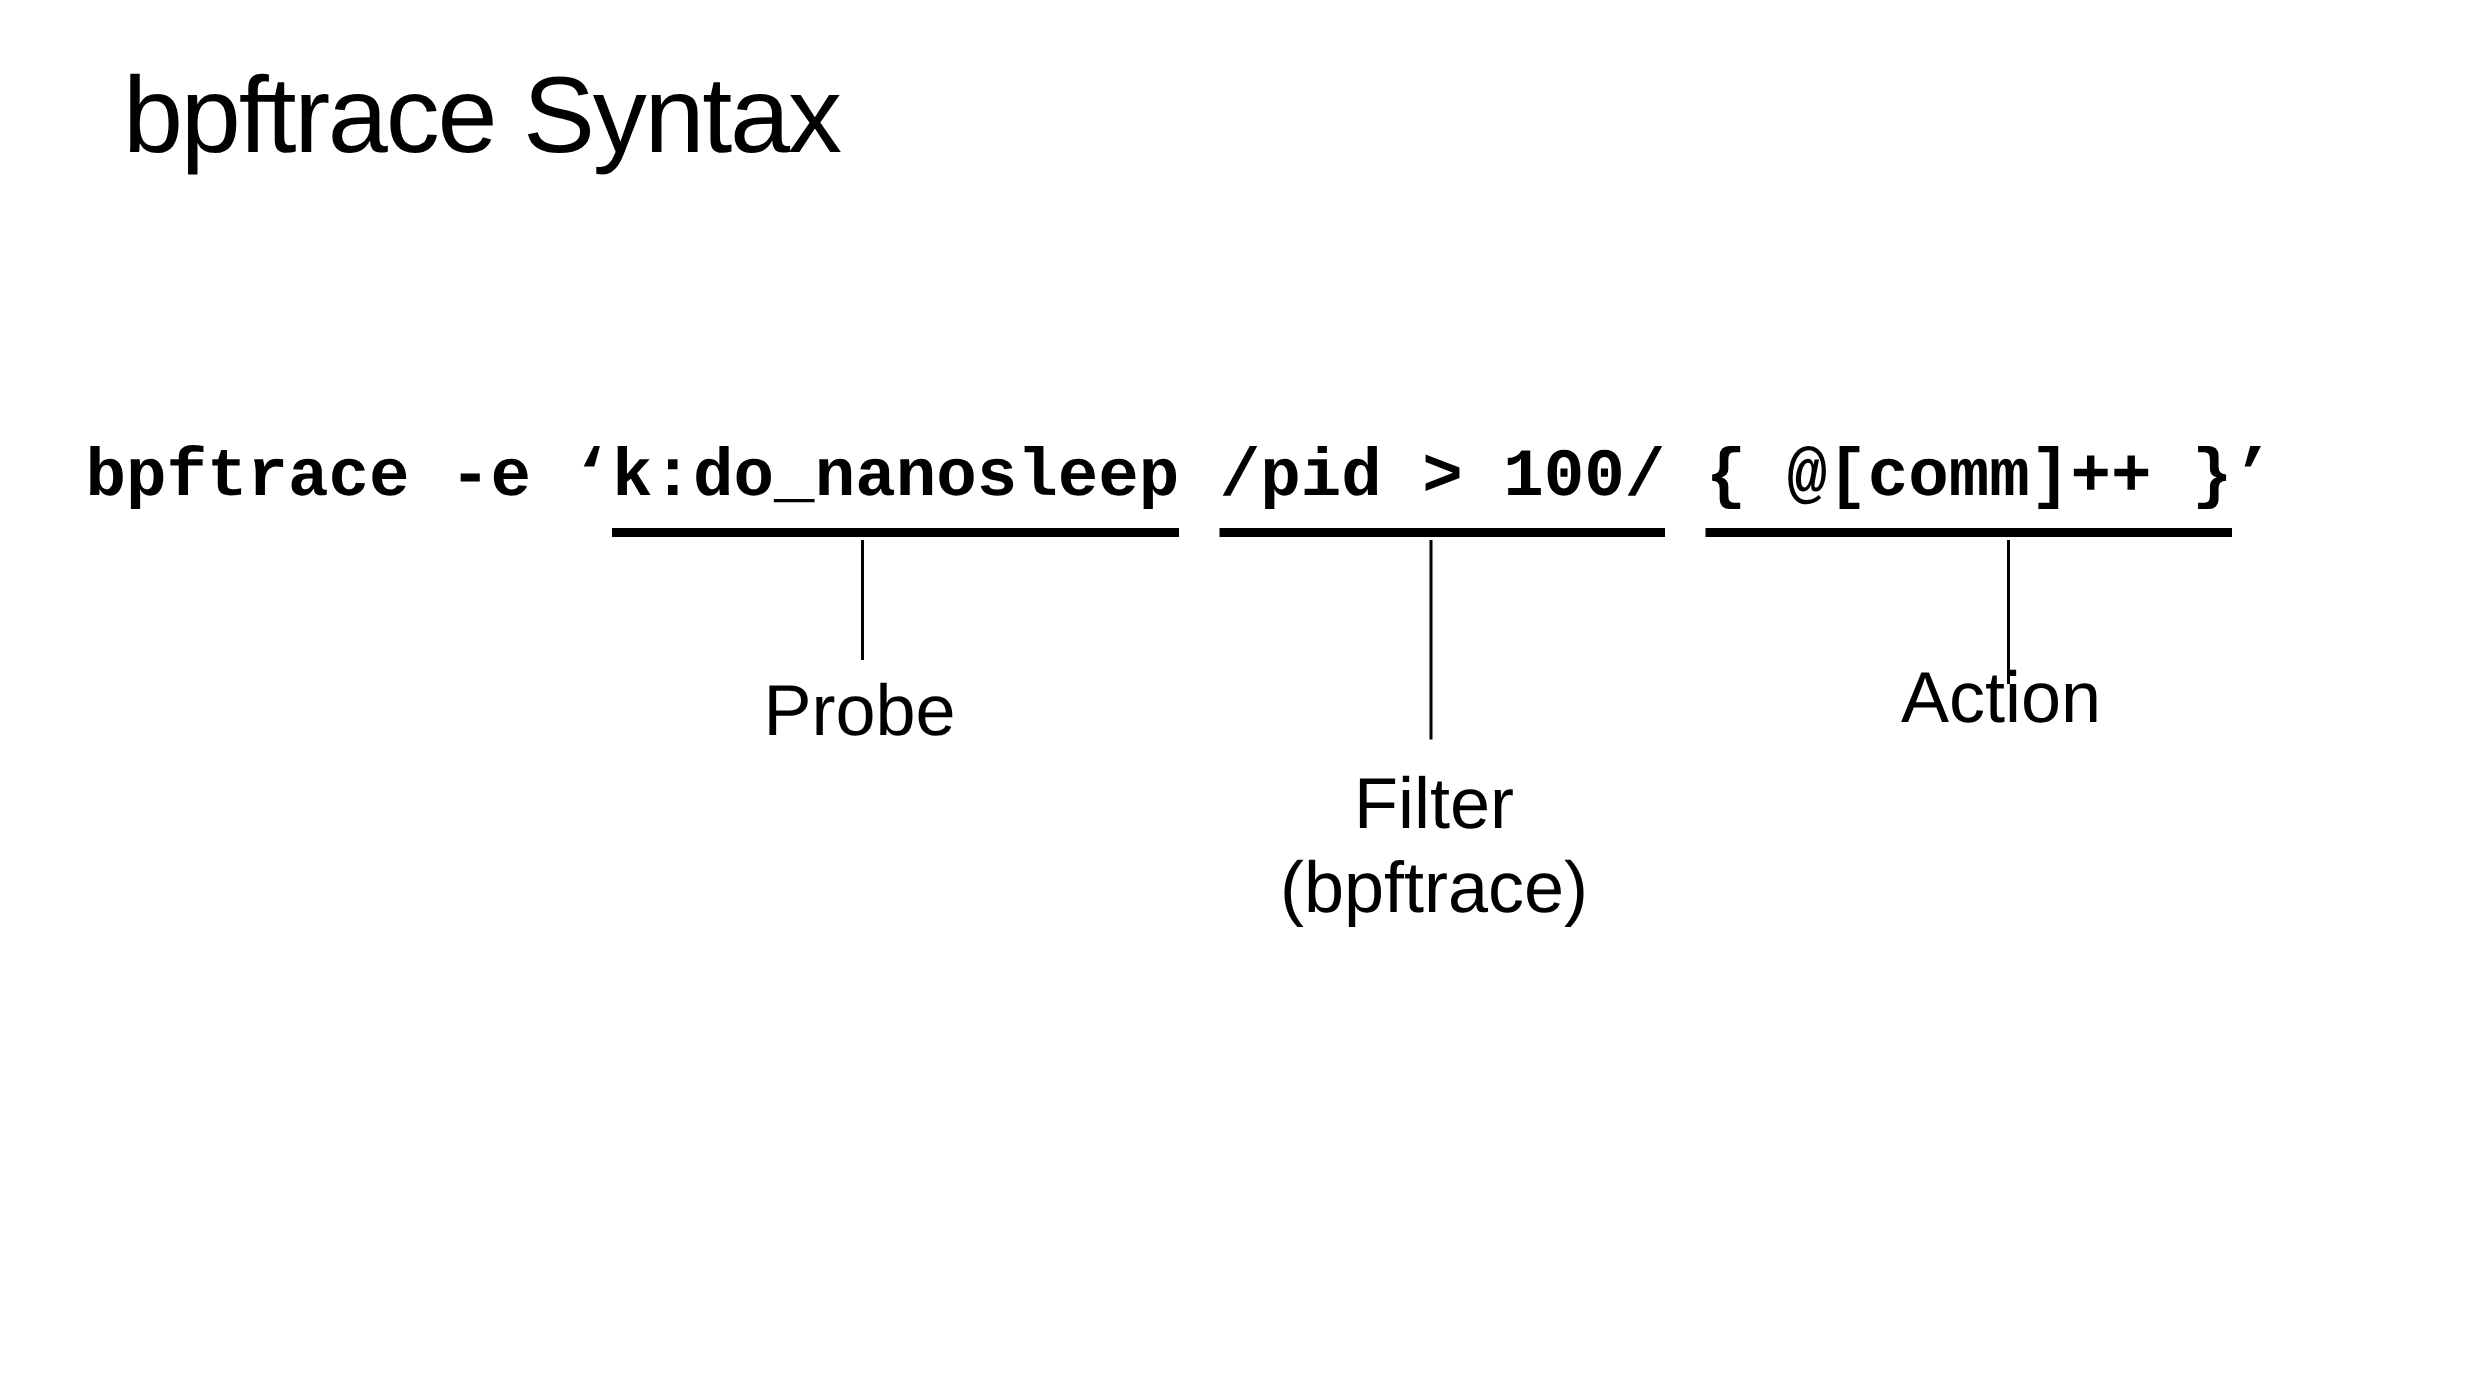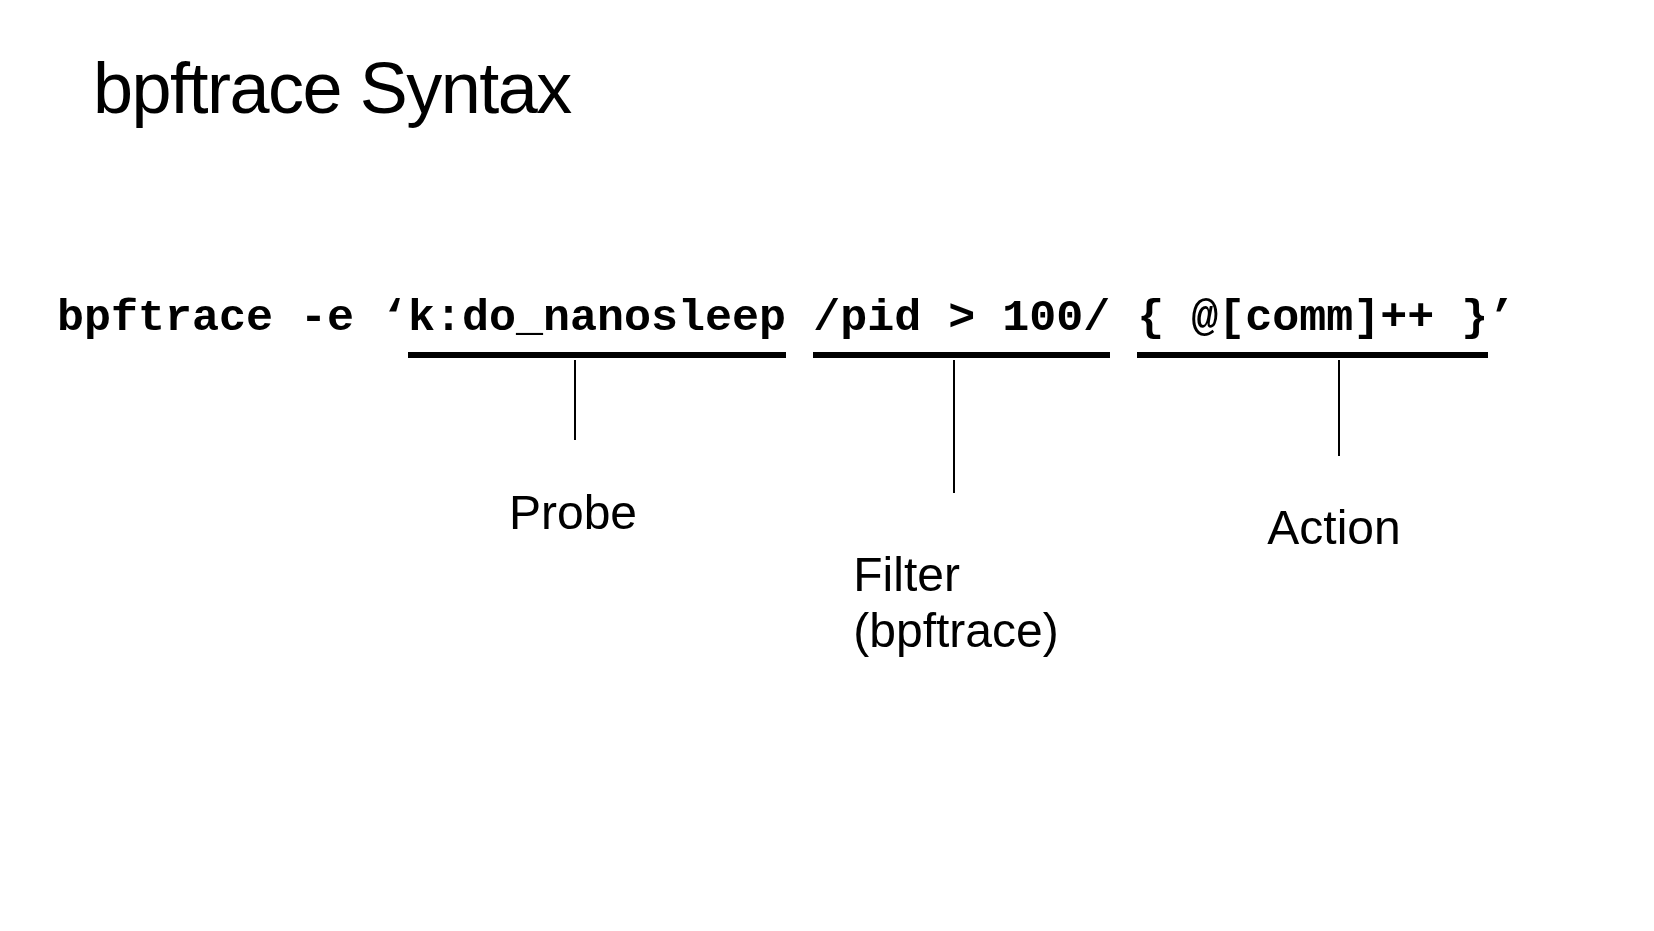--- a/index.html
+++ b/index.html
@@ -13,21 +13,21 @@
     height: 931px;
     background: #ffffff;
     overflow: hidden;
     font-family: "Liberation Sans", sans-serif;
     color: #000000;
   }
   .title {
     position: absolute;
     left: 78px;
     top: 32px;
-    margin: 15px;
+    margin: 4px;
     font-family: "Liberation Sans", sans-serif;
     font-size: 72px;
     font-weight: 400;
     letter-spacing: -1.5px;
     color: #000000;
     white-space: nowrap;
   }
   .command {
     position: absolute;
     left: 57px;
@@ -48,31 +48,30 @@
     position: absolute;
     width: 2px;
     background: #000000;
   }
   .connector.c-probe  { left: 574px;  top: 360px; height: 80px;  }
   .connector.c-filter { left: 953px;  top: 360px; height: 133px; }
   .connector.c-action { left: 1338px; top: 360px; height: 96px;  }
   .callout {
     position: absolute;
     transform: translateX(-50%);
-    text-align: left;
+    text-align: center;
     font-family: "Liberation Sans", sans-serif;
     font-size: 48px;
     line-height: 56px;
     color: #000000;
     white-space: nowrap;
-    margin-top: 38px;
   }
   .callout.probe  { left: 573px;  top: 447px; }
   .callout.filter { left: 956px;  top: 509px; }
-  .callout.action { left: 1334px; top: 462px; }
+  .callout.action { left: 1334px; top: 438px; }
 </style>
 </head>
 <body>
 
 <div class="slide">
 
   <h1 class="title">bpftrace Syntax</h1>
 
   <div class="command"><span>bpftrace -e ‘</span><span class="seg">k:do_nanosleep</span><span> </span><span class="seg">/pid &gt; 100/</span><span> </span><span class="seg">{ @[comm]++ }</span><span>’</span></div>
 

